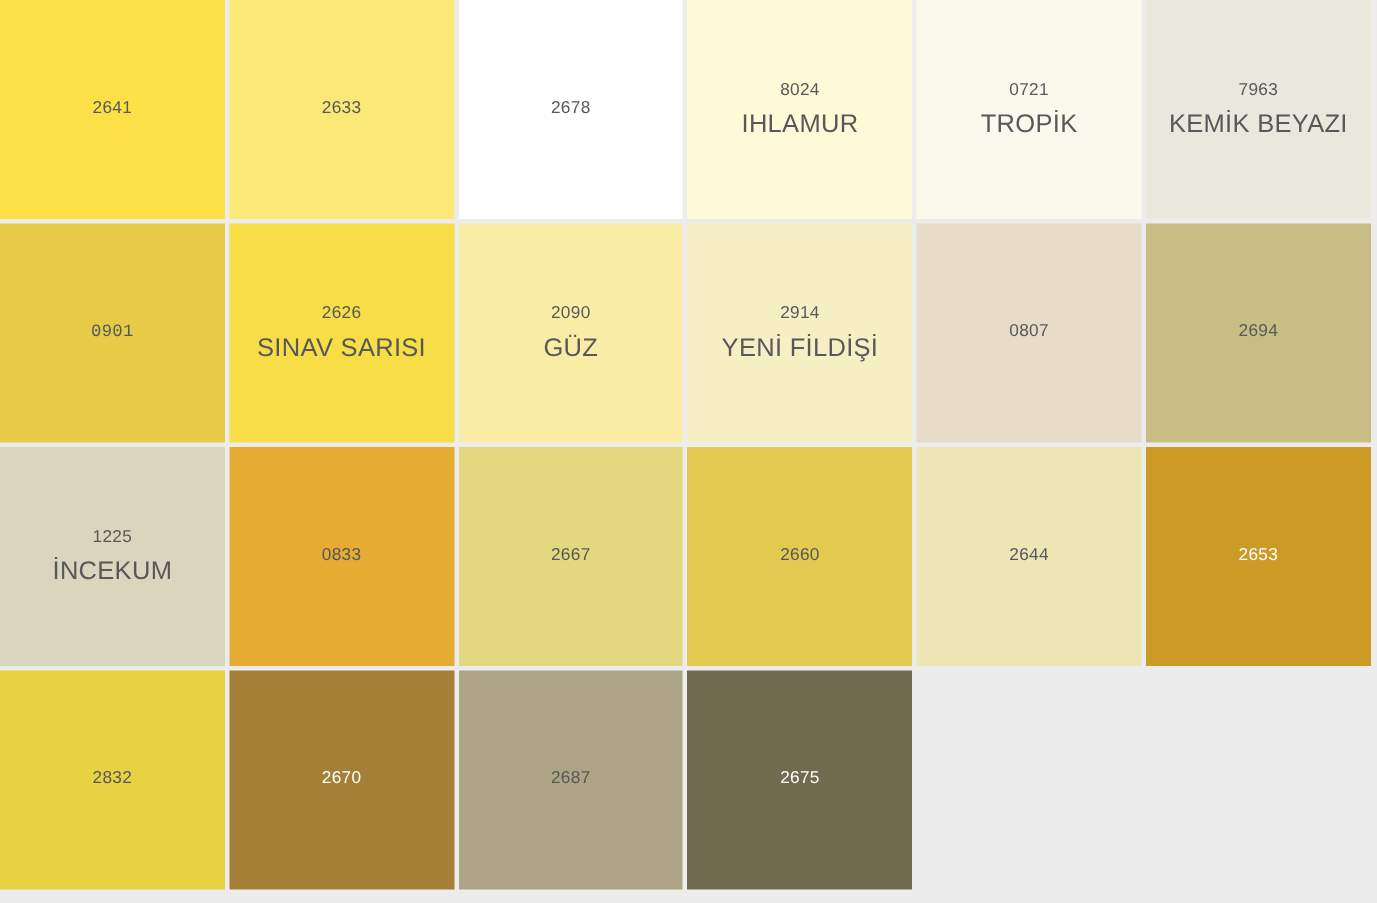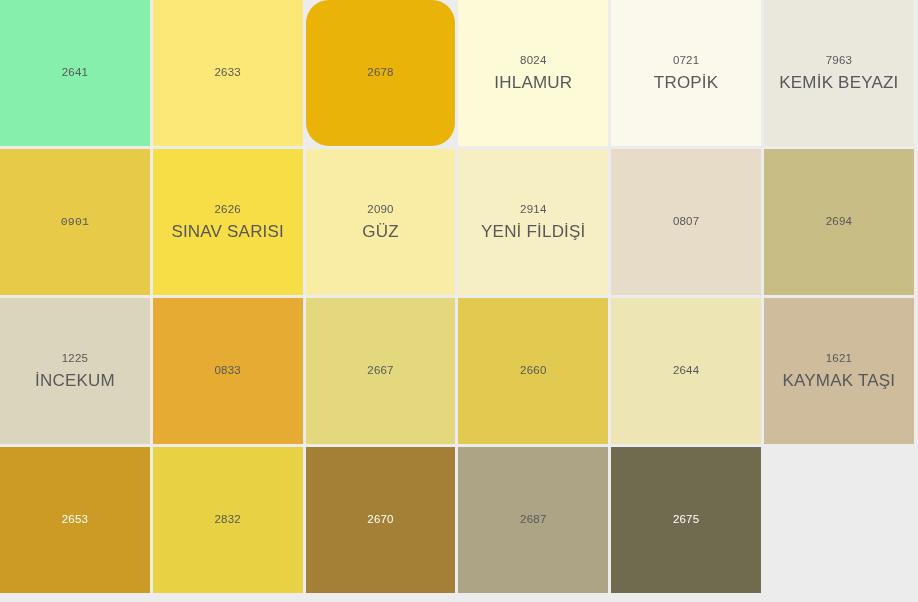--- a/index.html
+++ b/index.html
@@ -50,27 +50,27 @@
   .swatch.has-name .code {
     margin-bottom: 0;
   }
   .swatch.dark-text { color: #58585a; }
   .swatch.light-text { color: #ffffff; }
 </style>
 </head>
 <body>
 
 <div id="palette-grid">
-    <div class="swatch dark-text" style="background-color: #86efac; text-align: center;">
+    <div class="swatch dark-text" style="background-color: #fde047; text-align: center;">
       <div class="code">2641</div>
     </div>
     <div class="swatch dark-text" style="background-color: rgb(251, 232, 119);">
       <div class="code">2633</div>
     </div>
-    <div class="swatch dark-text" style="background-color: #eab308; border-radius: 23px;">
+    <div class="swatch dark-text" style="background-color: #ffffff;">
       <div class="code">2678</div>
     </div>
     <div class="swatch dark-text has-name" style="background-color: rgb(253, 250, 216);">
       <div class="code">8024</div>
       <div class="name">IHLAMUR</div>
     </div>
     <div class="swatch dark-text has-name" style="background-color: rgb(251, 249, 236);">
       <div class="code">0721</div>
       <div class="name">TROPİK</div>
     </div>
@@ -108,24 +108,20 @@
     </div>
     <div class="swatch dark-text" style="background-color: rgb(228, 216, 126);">
       <div class="code">2667</div>
     </div>
     <div class="swatch dark-text" style="background-color: rgb(226, 201, 79);">
       <div class="code">2660</div>
     </div>
     <div class="swatch dark-text" style="background-color: rgb(238, 229, 180);">
       <div class="code">2644</div>
     </div>
-    <div class="swatch dark-text has-name" style="background-color: rgb(207, 188, 156);">
-      <div class="code">1621</div>
-      <div class="name">KAYMAK TAŞI</div>
-    </div>
     <div class="swatch light-text" style="background-color: rgb(203, 155, 38);">
       <div class="code">2653</div>
     </div>
     <div class="swatch dark-text" style="background-color: rgb(230, 210, 67);">
       <div class="code">2832</div>
     </div>
     <div class="swatch light-text" style="background-color: rgb(163, 128, 54);">
       <div class="code">2670</div>
     </div>
     <div class="swatch dark-text" style="background-color: rgb(172, 164, 132);">

